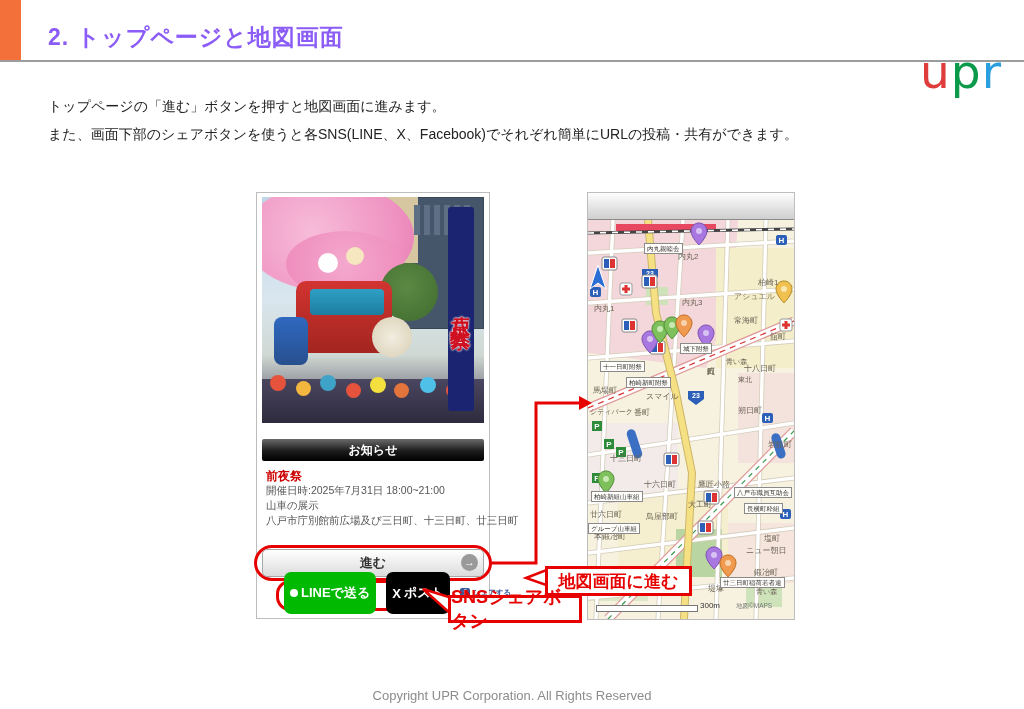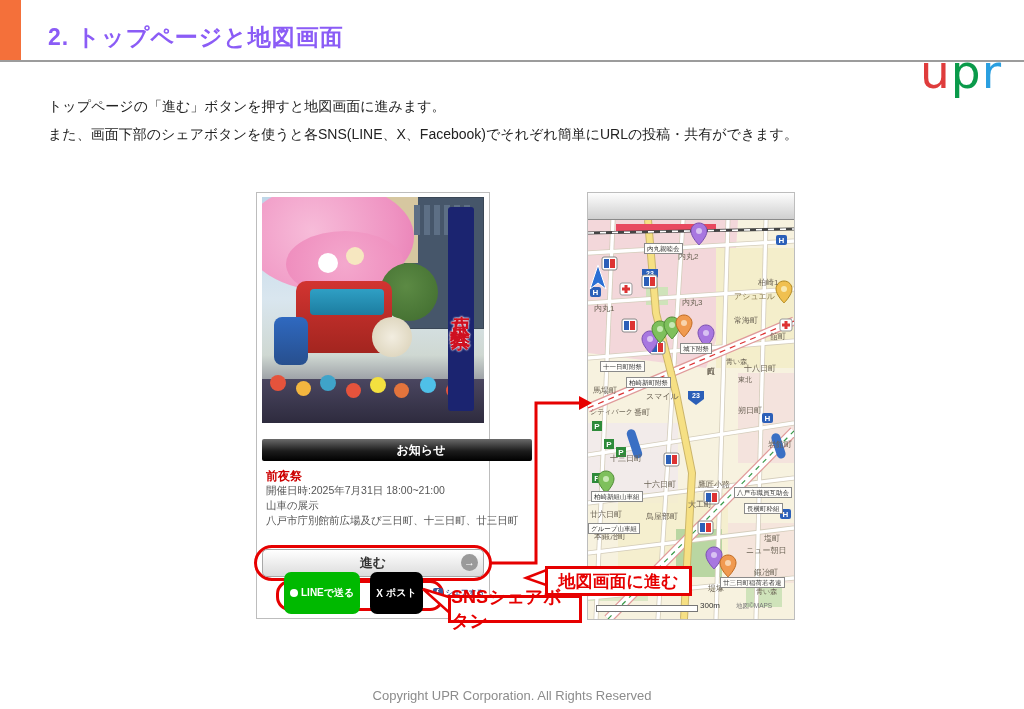--- a/index.html
+++ b/index.html
@@ -16,32 +16,32 @@
   
   .panel{background:#fff;border:1px solid #bdbdbd;}
   .photo{left:262px;top:197px;width:222px;height:226px;overflow:hidden;
          background:linear-gradient(180deg,#bfd6e8 0%,#d9e6ef 45%,#cfd8d2 70%,#45405a 100%);}
   .blob{position:absolute;border-radius:50%;}
   .banner-v{position:absolute;left:186px;top:10px;width:26px;height:204px;background:#1b2470;
             border-radius:3px;display:flex;align-items:center;justify-content:center;}
   .banner-v span{writing-mode:vertical-rl;text-orientation:upright;color:#cf1020;font-weight:bold;
             font-size:20px;letter-spacing:3px;text-shadow:0 0 2px #fff,0 0 2px #fff;}
   .notice-bar{left:262px;top:439px;width:222px;height:22px;color:#fff;font-size:12px;font-weight:bold;
-            background:linear-gradient(180deg,#6a6a6a,#1c1c1c 55%,#000);display:flex;align-items:center;justify-content:center;border-radius:2px;padding-left:48px;}
+            background:linear-gradient(180deg,#6a6a6a,#1c1c1c 55%,#000);display:flex;align-items:center;justify-content:center;border-radius:2px;}
   .ev-name{left:266px;top:468px;font-size:12px;font-weight:bold;color:#cc0000;}
   .ev-line{left:266px;font-size:10.5px;color:#555;}
   .go-capsule{left:254px;top:545px;width:232px;height:30px;border:3px solid #e60000;border-radius:18px;}
   .go-btn{left:262px;top:549px;width:220px;height:26px;border:1px solid #a8a8a8;border-radius:5px;
           background:linear-gradient(180deg,#ffffff,#dcdcdc);display:flex;align-items:center;justify-content:center;
           font-size:13px;font-weight:bold;color:#333;}
   .go-arrow{position:absolute;right:5px;top:4px;width:17px;height:17px;border-radius:50%;background:#9a9a9a;
           color:#fff;font-size:11px;line-height:17px;text-align:center;}
   .sns-oval{left:276px;top:580px;width:162px;height:25px;border:3px solid #e60000;border-radius:14px;}
   .sns-row{left:284px;top:586px;width:150px;height:14px;display:flex;align-items:center;gap:10px;}
-  .pill{height:14px;border-radius:7px;color:#fff;font-size:10px;font-weight:bold;display:flex;align-items:center;padding:14px 6px;gap:3px;white-space:nowrap;}
+  .pill{height:14px;border-radius:7px;color:#fff;font-size:13px;font-weight:bold;display:flex;align-items:center;padding:14px 6px;gap:3px;white-space:nowrap;}
   .pill .disc{width:8px;height:8px;border-radius:50%;background:#fff;}
   .fb{display:flex;align-items:center;gap:3px;font-size:7.5px;font-weight:bold;color:#3b5998;white-space:nowrap;}
   .fb .fsq{width:10px;height:10px;background:#3b5998;color:#fff;border-radius:2px;text-align:center;line-height:10px;font-size:8px;font-family:"Liberation Serif",serif;}
   
   .mapwrap{left:587px;top:192px;width:206px;height:426px;}
   .maphead{position:absolute;left:0;top:0;width:206px;height:26px;
            background:linear-gradient(180deg,#fdfdfd,#cfcfcf);border-bottom:1px solid #8a8a8a;z-index:5;}
   .maptitle{position:absolute;left:0;top:5px;width:206px;text-align:center;font-size:11px;font-weight:bold;color:#333;}
   .mbtn{position:absolute;top:3px;height:18px;border:1px solid #999;border-radius:4px;
         background:linear-gradient(180deg,#fff,#ddd);font-size:9px;font-weight:bold;color:#444;

